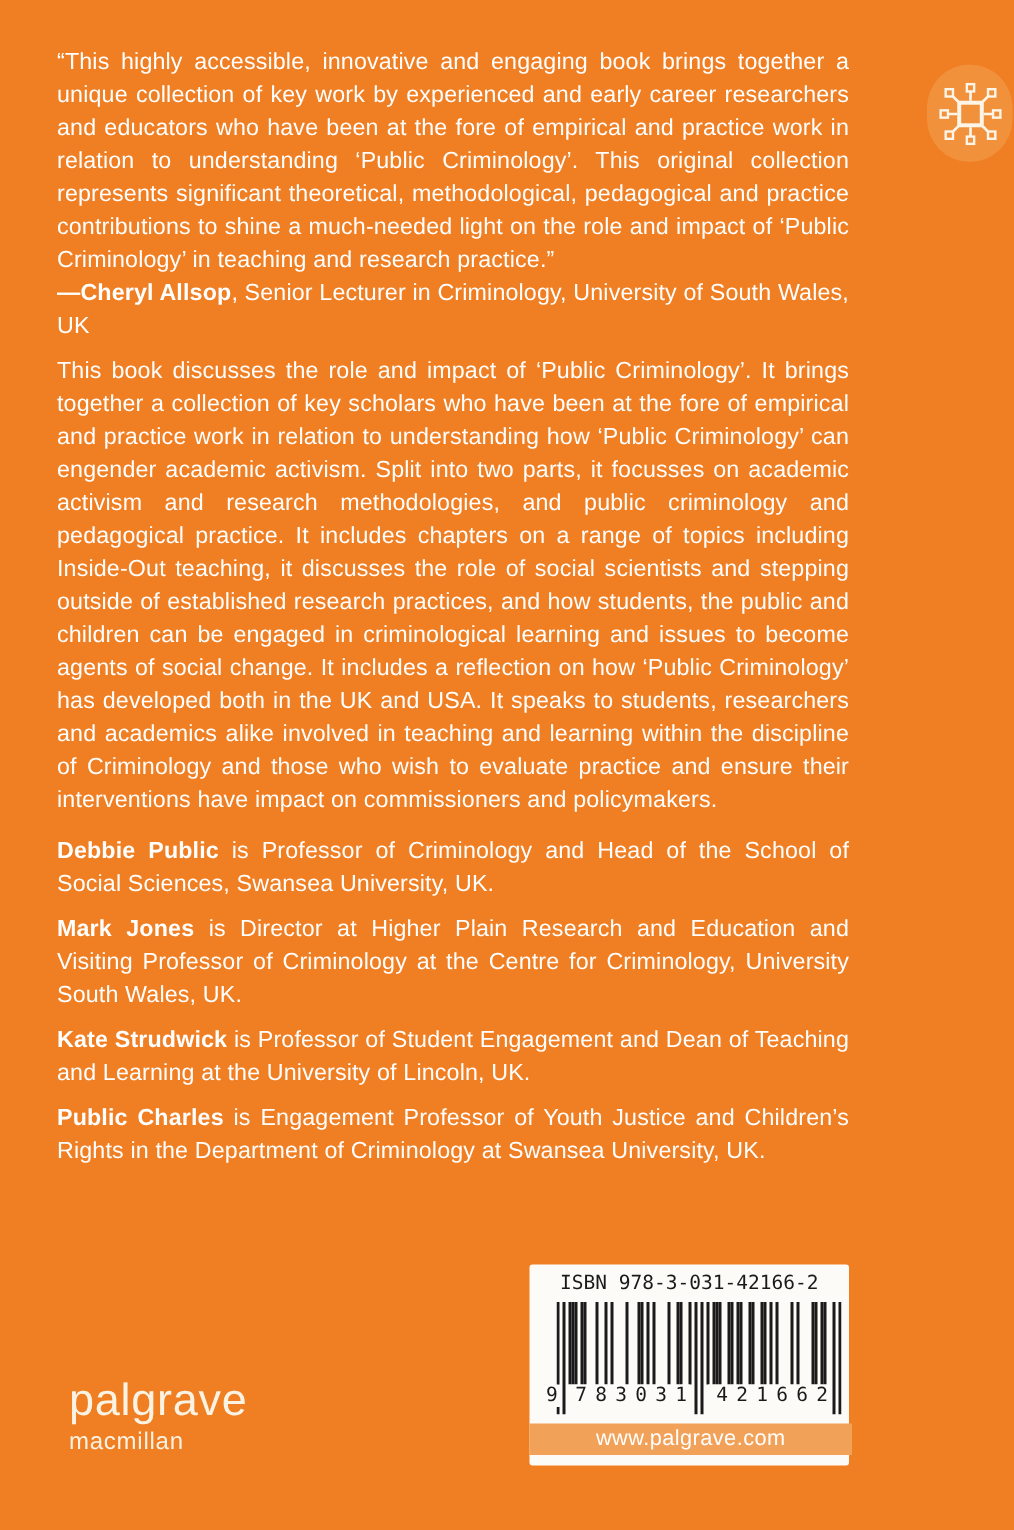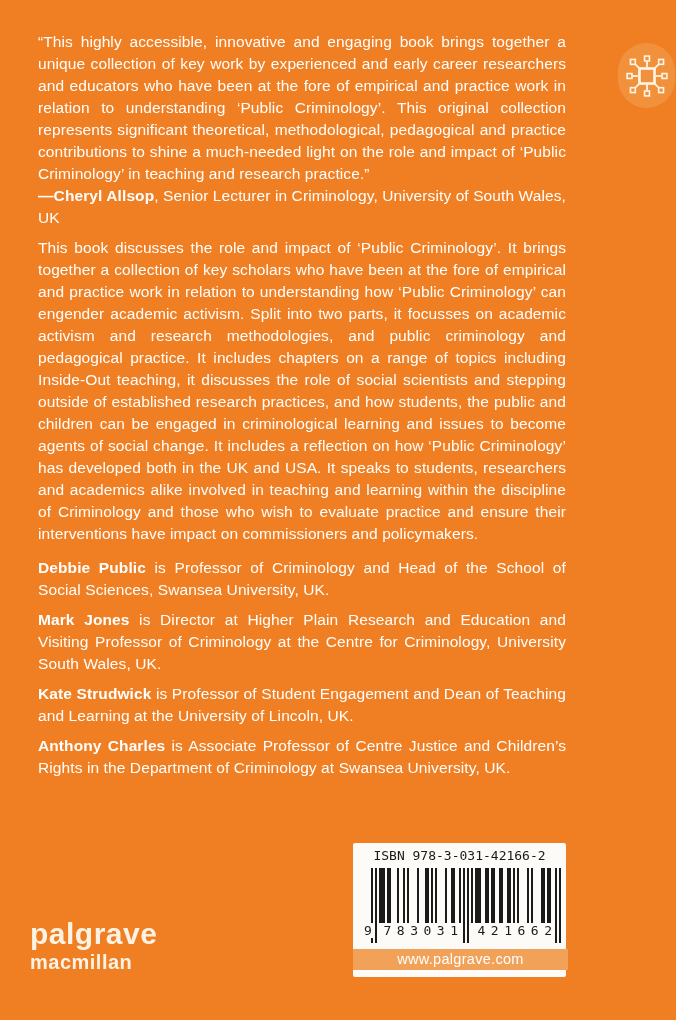--- a/index.html
+++ b/index.html
@@ -86,26 +86,25 @@
     width:215px;height:21px;
     background:var(--url-strip);
     color:var(--text);
     font-size:14.5px;line-height:21px;
     text-align:center;
     letter-spacing:0.3px;
   }
   
   .logo{
     position:absolute;
-    left:30px;top:918px;
+    left:46px;top:918px;
     color:var(--logo-text);
-    font-weight:bold;
   }
   .logo-line1{font-size:30px;line-height:32px;letter-spacing:0.5px;}
-  .logo-line2{font-size:20px;line-height:24px;letter-spacing:0.5px;}
+  .logo-line2{font-size:16px;line-height:24px;letter-spacing:0.5px;}
 </style>
 </head>
 <body>
 
 <div class="cover">
 
   <div class="emblem-pill">
     <svg width="46" height="46" viewBox="-26 -26 52 52">
       <rect class="star" x="-8.5" y="-8.5" width="17" height="17" stroke-width="3"></rect>
       <g class="star" stroke-width="2">
@@ -132,21 +131,21 @@
   </div>
 
   <div class="textcol">
     <p class="quote">“This highly accessible, innovative and engaging book brings together a unique collection of key work by experienced and early career researchers and educators who have been at the fore of empirical and practice work in relation to understanding ‘Public Criminology’. This original collection represents significant theoretical, methodological, pedagogical and practice contributions to shine a much-needed light on the role and impact of ‘Public Criminology’ in teaching and research practice.”</p>
     <p class="attrib"><b>—Cheryl Allsop</b><span>, Senior Lecturer in Criminology, University of South Wales, UK</span></p>
     <p class="desc">This book discusses the role and impact of ‘Public Criminology’. It brings together a collection of key scholars who have been at the fore of empirical and practice work in relation to understanding how ‘Public Criminology’ can engender academic activism. Split into two parts, it focusses on academic activism and research methodologies, and public criminology and pedagogical practice. It includes chapters on a range of topics including Inside-Out teaching, it discusses the role of social scientists and stepping outside of established research practices, and how students, the public and children can be engaged in criminological learning and issues to become agents of social change. It includes a reflection on how ‘Public Criminology’ has developed both in the UK and USA. It speaks to students, researchers and academics alike involved in teaching and learning within the discipline of Criminology and those who wish to evaluate practice and ensure their interventions have impact on commissioners and policymakers.</p>
 
     <p class="bio first"><b>Debbie Public</b><span> is Professor of Criminology and Head of the School of Social Sciences, Swansea University, UK.</span></p>
     <p class="bio"><b>Mark Jones</b><span> is Director at Higher Plain Research and Education and Visiting Professor of Criminology at the Centre for Criminology, University South Wales, UK.</span></p>
     <p class="bio"><b>Kate Strudwick</b><span> is Professor of Student Engagement and Dean of Teaching and Learning at the University of Lincoln, UK.</span></p>
-    <p class="bio"><b>Anthony Charles</b><span> is Associate Professor of Centre Justice and Children’s Rights in the Department of Criminology at Swansea University, UK.</span></p>
+    <p class="bio"><b>Public Charles</b><span> is Engagement Professor of Youth Justice and Children’s Rights in the Department of Criminology at Swansea University, UK.</span></p>
   </div>
 
   <div class="isbn-box">
     <div class="isbn-label">ISBN 978-3-031-42166-2</div>
     <svg class="bars" width="190" height="75" viewBox="0 0 190 75">
         <rect x="0" y="0" width="2" height="75"></rect>
         <rect x="4" y="0" width="2" height="75"></rect>
         <rect x="8" y="0" width="2" height="55"></rect>
         <rect x="10" y="0" width="2" height="55"></rect>
         <rect x="12" y="0" width="2" height="55"></rect>

